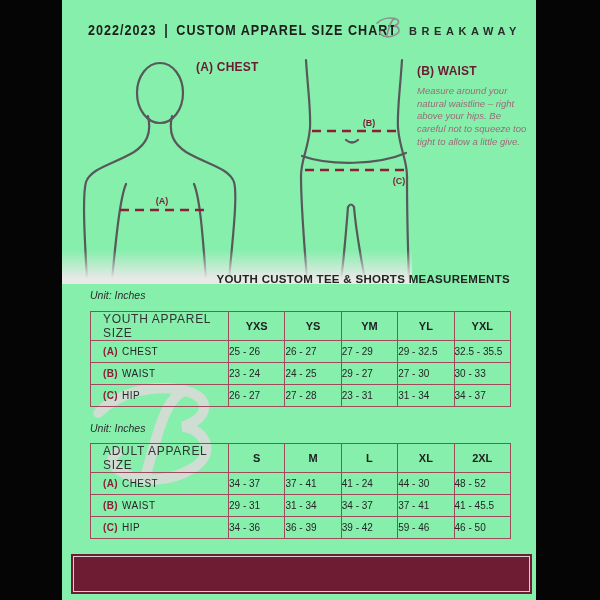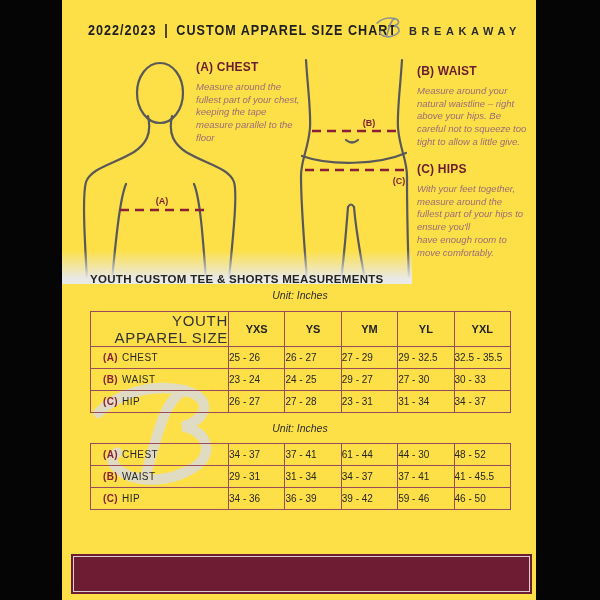--- a/index.html
+++ b/index.html
@@ -1,18 +1,18 @@
 <!DOCTYPE html>
 <html><head>
 <meta charset="utf-8">
 <style>
   html,body{margin:0;padding:0;background:#000;}
   .stage{position:relative;width:600px;height:600px;background:#050505;overflow:hidden;
          font-family:"Liberation Sans",sans-serif;}
-  .page{position:absolute;left:62px;top:0;width:474px;height:600px;background:#fde047;}
+  .page{position:absolute;left:62px;top:0;width:474px;height:600px;background:#86efac;}
 
   
   .hdr{position:absolute;left:26px;top:21px;white-space:nowrap;
        transform:scaleX(.84);transform-origin:left center;
        font-weight:bold;font-size:15px;letter-spacing:1.2px;color:#1e1e1e;}
   .hdr .sep{margin:0 9px;font-weight:bold;color:#1e1e1e;}
   .logo{position:absolute;left:313px;top:14px;width:28px;height:28px;}
   .brand{position:absolute;left:347px;top:25px;font-weight:bold;font-size:11px;
          letter-spacing:4.6px;color:#2b2b2b;}
 
@@ -25,35 +25,35 @@
   .g-a{left:134px;top:60px;width:106px;}
   .g-b{left:355px;top:64px;width:110px;}
   .g-c{left:355px;top:162px;width:112px;}
   .fade{position:absolute;left:0;top:250px;width:350px;height:34px;
         background:linear-gradient(to bottom,rgba(233,233,232,0),#e9e9e8 85%);}
 
   
   .wmark{position:absolute;left:26px;top:362px;width:138px;height:150px;opacity:.85;}
 
   
-  .sec-title{position:absolute;left:28px;width:420px;text-align:left;
+  .sec-title{position:absolute;left:28px;width:420px;text-align:right;
              font-weight:bold;font-size:11.5px;color:#232323;letter-spacing:.3px;}
-  .sec-unit{position:absolute;left:28px;width:420px;text-align:center;
+  .sec-unit{position:absolute;left:28px;width:420px;
             font-style:italic;font-size:10.5px;color:#2c2c2c;}
   .t1-title{top:273px;} .t1-unit{top:289px;}
   .t2-title{top:406px;} .t2-unit{top:422px;}
 
   
   table.size{position:absolute;left:28px;width:420px;border-collapse:collapse;
              table-layout:fixed;background:transparent;}
   .t1{top:311px;} .t2{top:443px;}
   table.size th,table.size td{border:1px solid #9c4a5c;height:21px;padding:0;
              font-size:10px;color:#262626;vertical-align:middle;}
   table.size th.lbl,table.size td.lbl{text-align:left;padding-left:12px;}
-  table.size th.lbl{font-weight:normal;font-size:15px;letter-spacing:.7px;color:#333;text-align:right;}
+  table.size th.lbl{font-weight:normal;font-size:12px;letter-spacing:.7px;color:#333;}
   table.size th.sz{font-weight:bold;font-size:11px;color:#222;}
   td.lbl{font-size:10.5px;letter-spacing:.4px;}
   td.lbl .pfx{color:#8b1f36;font-weight:bold;margin-right:4px;}
 
   
   .footer-bar{position:absolute;left:11px;top:556px;width:455px;height:34px;
               background:#6e1c33;border:1px solid #d9ced2;box-shadow:0 0 0 2px #6e1c33;}
 
   svg .stroke{fill:none;stroke:#58585a;stroke-width:2.2;stroke-linecap:round;}
   svg .dash{fill:none;stroke:#8b1f36;stroke-width:2.4;stroke-dasharray:9 6;}
@@ -99,30 +99,24 @@
       <text class="mk" x="119" y="128" text-anchor="middle">(C)</text>
       <path class="stroke" d="M68 151 C 66 176, 64 202, 61 224"></path>
       <path class="stroke" d="M74 151 C 76 176, 81 202, 85 224"></path>
       <path class="stroke" d="M68 151 Q 71 146, 74 151"></path>
     </svg>
 
     <div class="fade"></div>
 
     <div class="guide g-a">
       <h3>(A) CHEST</h3>
-      <p>Measure around the fullest part of your chest, keeping the tape measure parallel to the floor</p>
     </div>
     <div class="guide g-b">
       <h3>(B) WAIST</h3>
       <p>Measure around your natural waistline – right above your hips. Be careful not to squeeze too tight to allow a little give.</p>
-    </div>
-    <div class="guide g-c">
-      <h3>(C) HIPS</h3>
-      <p>With your feet together, measure around the fullest part of your hips to ensure you'll
-have enough room to move comfortably.</p>
     </div>
 
     <svg class="wmark" viewBox="0 0 40 40">
       <path class="wm-stroke" d="M3 13 C 9 7, 19 4.5, 28 6.5"></path>
       <path class="wm-stroke" d="M28 6.5 C 22 9, 20 20, 16.5 32"></path>
       <path class="wm-stroke" d="M27 6.5 C 35 7.5, 36.5 14, 27.5 17 C 34.5 18, 37.5 25.5, 29.5 29.5 C 24.5 32.5, 17 33, 12.5 31.5"></path>
       <path class="wm-stroke" d="M12.5 31.5 C 7.5 29.5, 5.5 26.5, 8.5 24.5"></path>
     </svg>
 
     <div class="sec-title t1-title">YOUTH CUSTOM TEE &amp; SHORTS MEASUREMENTS</div>
@@ -176,25 +170,33 @@
     <table class="size t2">
       <colgroup>
           <col style="width:138px">
           <col style="width:56.4px">
           <col style="width:56.4px">
           <col style="width:56.4px">
           <col style="width:56.4px">
           <col style="width:56.4px">
         </colgroup>
       <tbody>
+          <tr>
+        <th class="lbl">ADULT APPAREL SIZE</th>
+        <th class="sz">S</th>
+        <th class="sz">M</th>
+        <th class="sz">L</th>
+        <th class="sz">XL</th>
+        <th class="sz">2XL</th>
+      </tr>
       <tr>
         <td class="lbl"><span class="pfx">(A)</span><span>CHEST</span></td>
         <td>34 - 37</td>
         <td>37 - 41</td>
-        <td>61 - 44</td>
+        <td>41 - 24</td>
         <td>44 - 30</td>
         <td>48 - 52</td>
       </tr>
       <tr>
         <td class="lbl"><span class="pfx">(B)</span><span>WAIST</span></td>
         <td>29 - 31</td>
         <td>31 - 34</td>
         <td>34 - 37</td>
         <td>37 - 41</td>
         <td>41 - 45.5</td>

